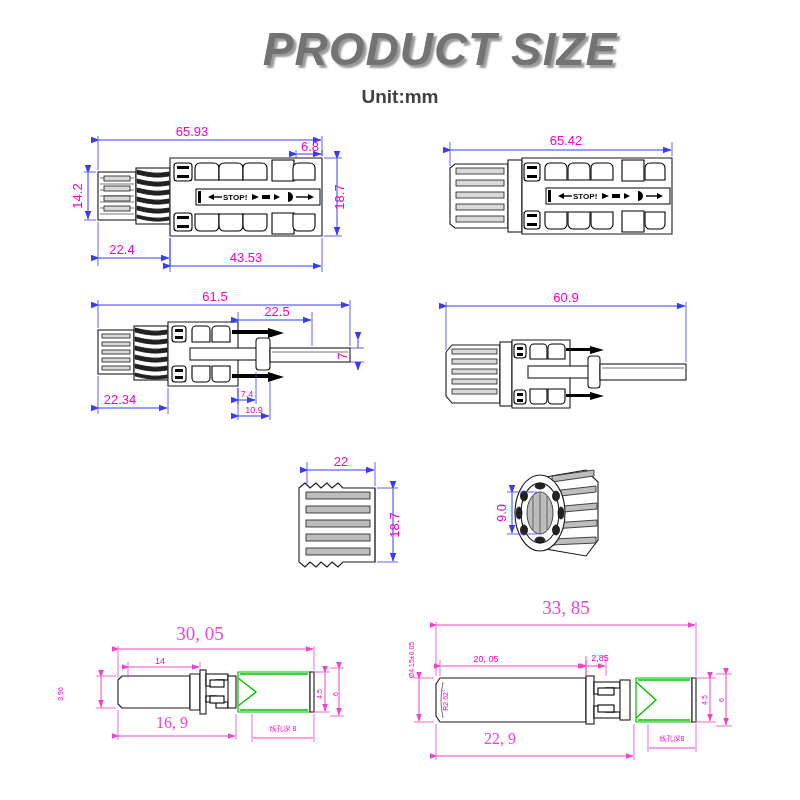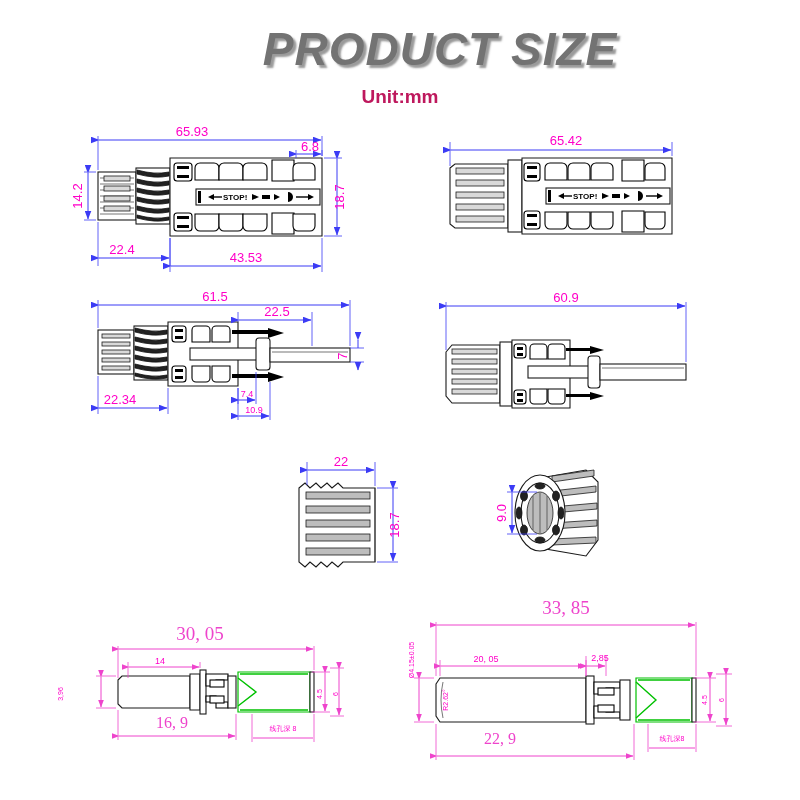--- a/index.html
+++ b/index.html
@@ -9,21 +9,21 @@
     overflow:hidden;position:relative;
   }
   #sheet{position:absolute;left:0;top:0;width:800px;height:800px;}
   .hdr{position:absolute;left:0;width:800px;text-align:center;}
   #title{
     top:22px;font-size:46px;font-weight:bold;font-style:italic;
     color:#737373;letter-spacing:1px;
     text-shadow:3px 3px 2px rgba(120,120,120,.75);
     padding-left:40px;
   }
-  #unit{top:86px;font-size:19px;font-weight:bold;color:#be185d;}
+  #unit{top:86px;font-size:19px;font-weight:bold;color:#404040;}
   svg{position:absolute;left:0;top:0;}
   .dimtxt{fill:#ff00c8;font-family:"Liberation Sans",sans-serif;font-size:13px;}
   .dimtxt.sm{font-size:9px;}
   .dimtxt.xs{font-size:7px;}
   .dimtxt.mg{font-family:"Liberation Serif",serif;font-size:19px;fill:#ee44cc;}
   .dimtxt.mgs{font-family:"Liberation Serif",serif;font-size:16px;fill:#ee44cc;}
   .dimline{stroke:#3b3bf5;stroke-width:1;fill:none;}
   .dimline.m{stroke:#ee44cc;}
   .ext{stroke:#3b3bf5;stroke-width:.8;fill:none;}
   .ext.m{stroke:#ee44cc;}

